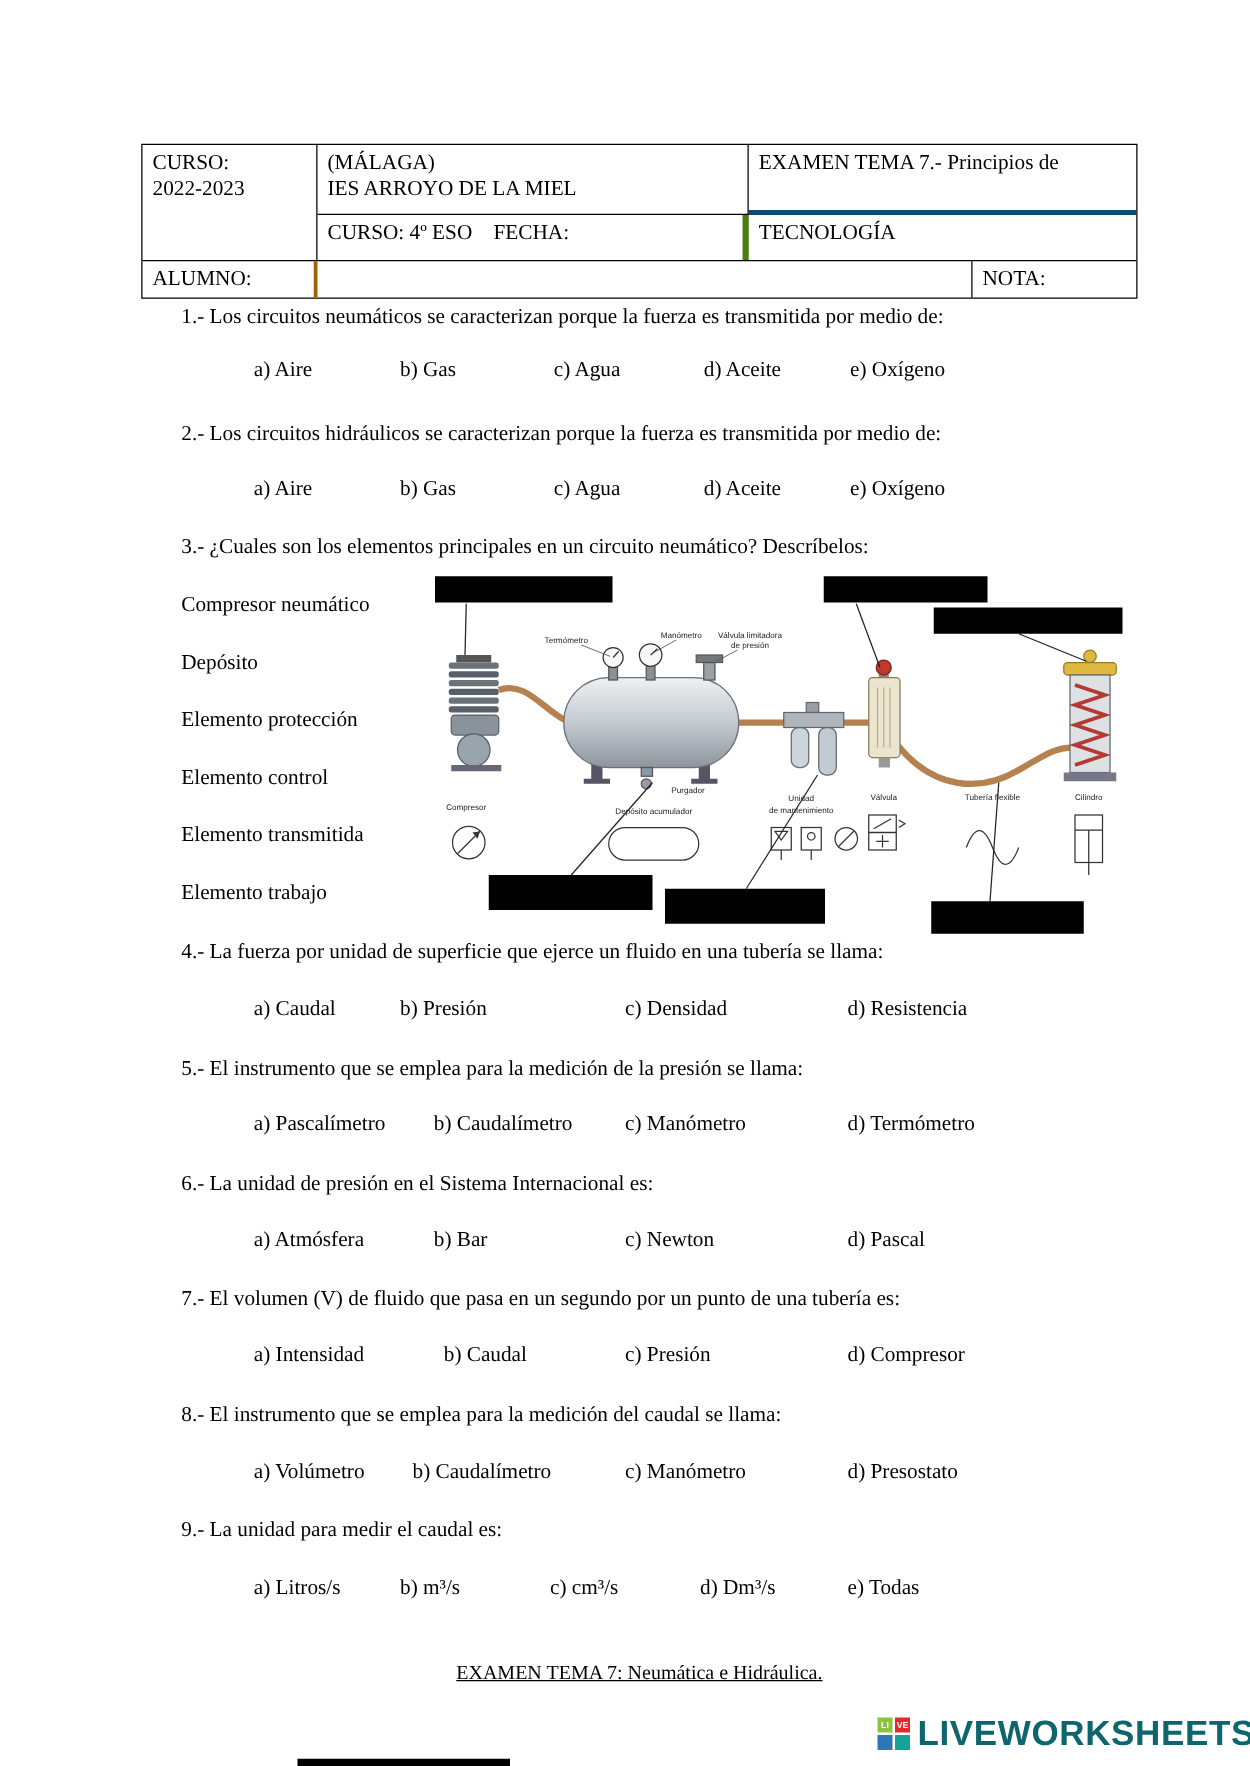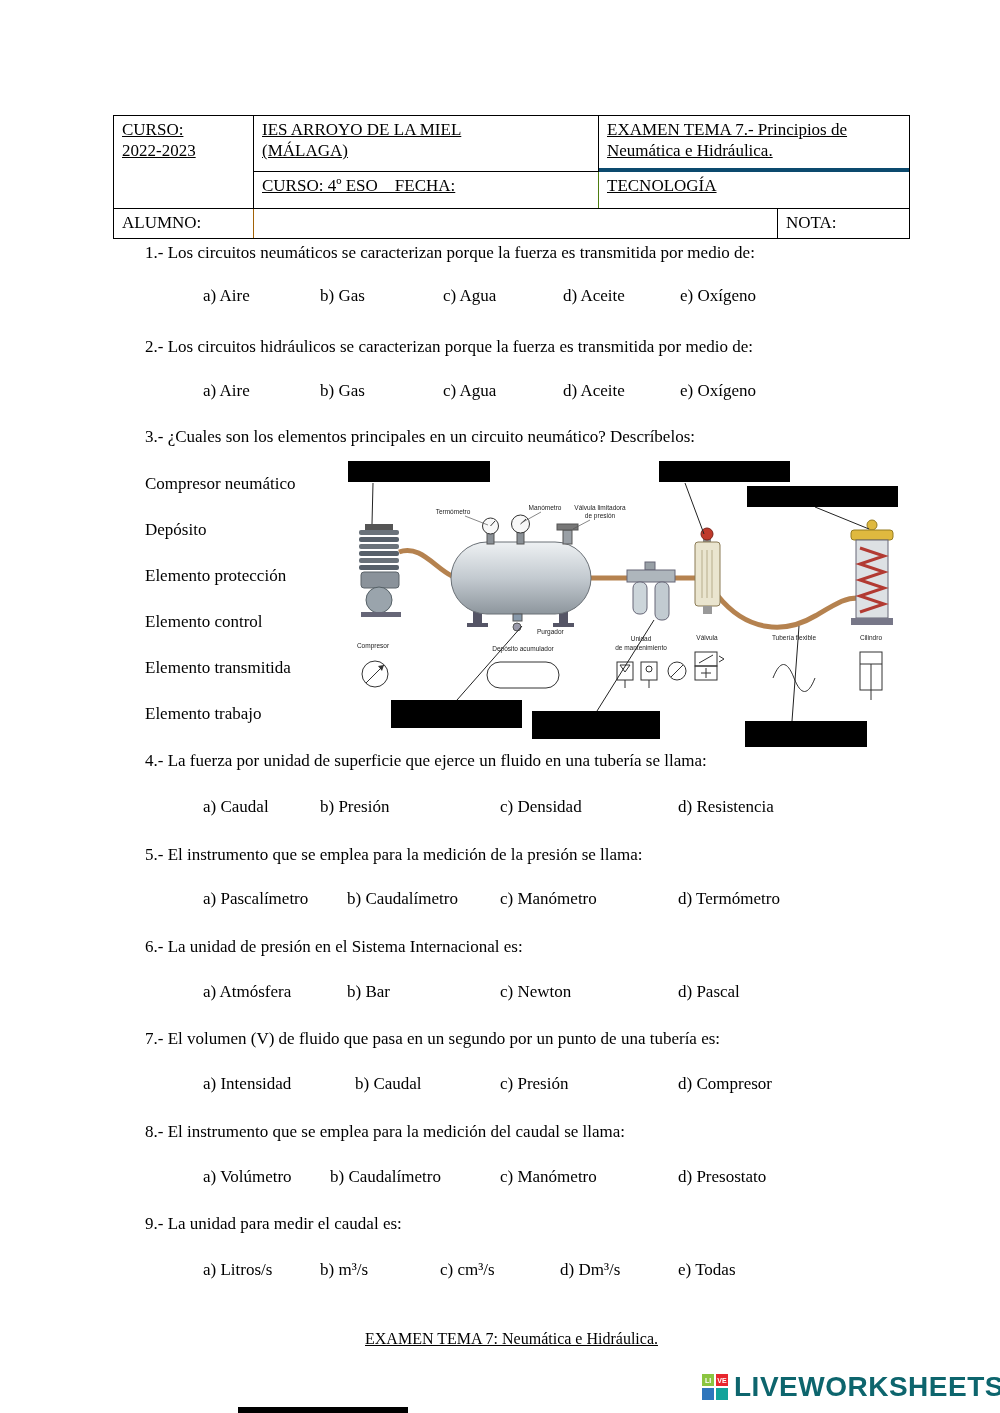--- a/index.html
+++ b/index.html
@@ -2,28 +2,28 @@
 <html><head>
 <meta charset="utf-8">
 <style>
   html,body{margin:0;padding:0;background:#ffffff;}
   .page{position:relative;width:1000px;height:1413px;background:#ffffff;
         font-family:"Liberation Serif",serif;color:#000;overflow:hidden;}
 
   
   .tbl{position:absolute;left:113px;top:115px;width:797px;border:1.6px solid #000;
        font-size:17px;box-sizing:border-box;background:#fff;}
-  .tblgrid{display:grid;grid-template-columns:140px 345px 1fr;grid-template-rows:56px 36px;text-decoration:underline;}
+  .tblgrid{display:grid;grid-template-columns:140px 345px 1fr;grid-template-rows:56px 36px;}
   .cell{padding:3px 8px;box-sizing:border-box;line-height:1.25;}
   .cA{grid-row:1/3;border-right:1px solid #000;}
   .cB{border-right:1px solid #000;border-bottom:1px solid #000;}
   .cC{border-bottom:4px solid #0c4a6e;}
-  .cD{border-right:1px solid #4d7c0f;white-space:pre;}
+  .cD{border-right:5px solid #4d7c0f;white-space:pre;}
   .tblrow3{display:flex;border-top:1px solid #000;height:29px;}
-  .r3a{width:140px;border-right:1px solid #a16207;}
+  .r3a{width:140px;border-right:3px solid #a16207;}
   .r3b{flex:1;border-right:1px solid #000;}
   .r3c{width:131px;}
 
   .qtext{position:absolute;left:145px;font-size:17px;white-space:nowrap;}
   .opts{position:absolute;left:203px;display:flex;font-size:17px;white-space:nowrap;}
   .opts span{display:inline-block;}
   .elem{position:absolute;left:145px;font-size:17px;white-space:nowrap;}
 
   .ansbox{position:absolute;background:#000;z-index:5;}
   .diagram{position:absolute;left:345px;top:450px;z-index:1;}
@@ -47,26 +47,25 @@
 
 <div class="page">
 
   <div class="tbl">
     <div class="tblgrid">
       <div class="cell cA">
         <div>CURSO:</div>
         <div>2022-2023</div>
       </div>
       <div class="cell cB">
+        <div>(MÁLAGA)</div>
         <div>IES ARROYO DE LA MIEL</div>
-        <div>(MÁLAGA)</div>
       </div>
       <div class="cell cC">
         <div>EXAMEN TEMA 7.- Principios de</div>
-        <div>Neumática e Hidráulica.</div>
       </div>
       <div class="cell cD">CURSO: 4º ESO    FECHA:</div>
       <div class="cell">TECNOLOGÍA</div>
     </div>
     <div class="tblrow3">
       <div class="cell r3a">ALUMNO:</div>
       <div class="cell r3b"></div>
       <div class="cell r3c">NOTA:</div>
     </div>
   </div>

